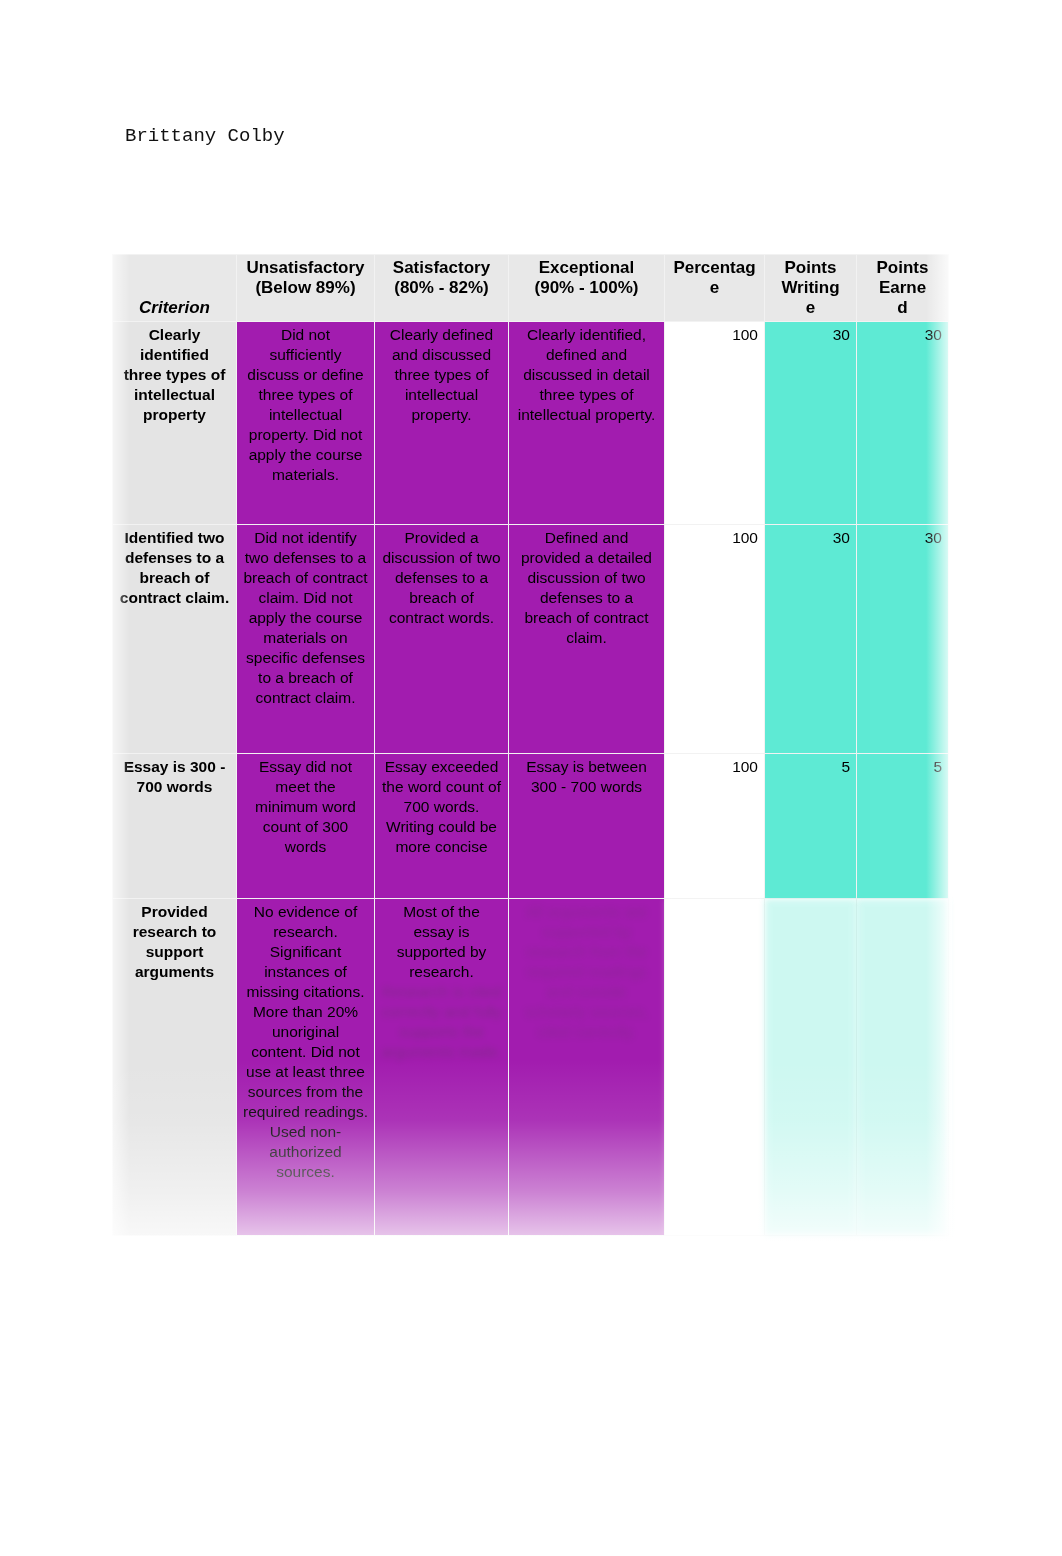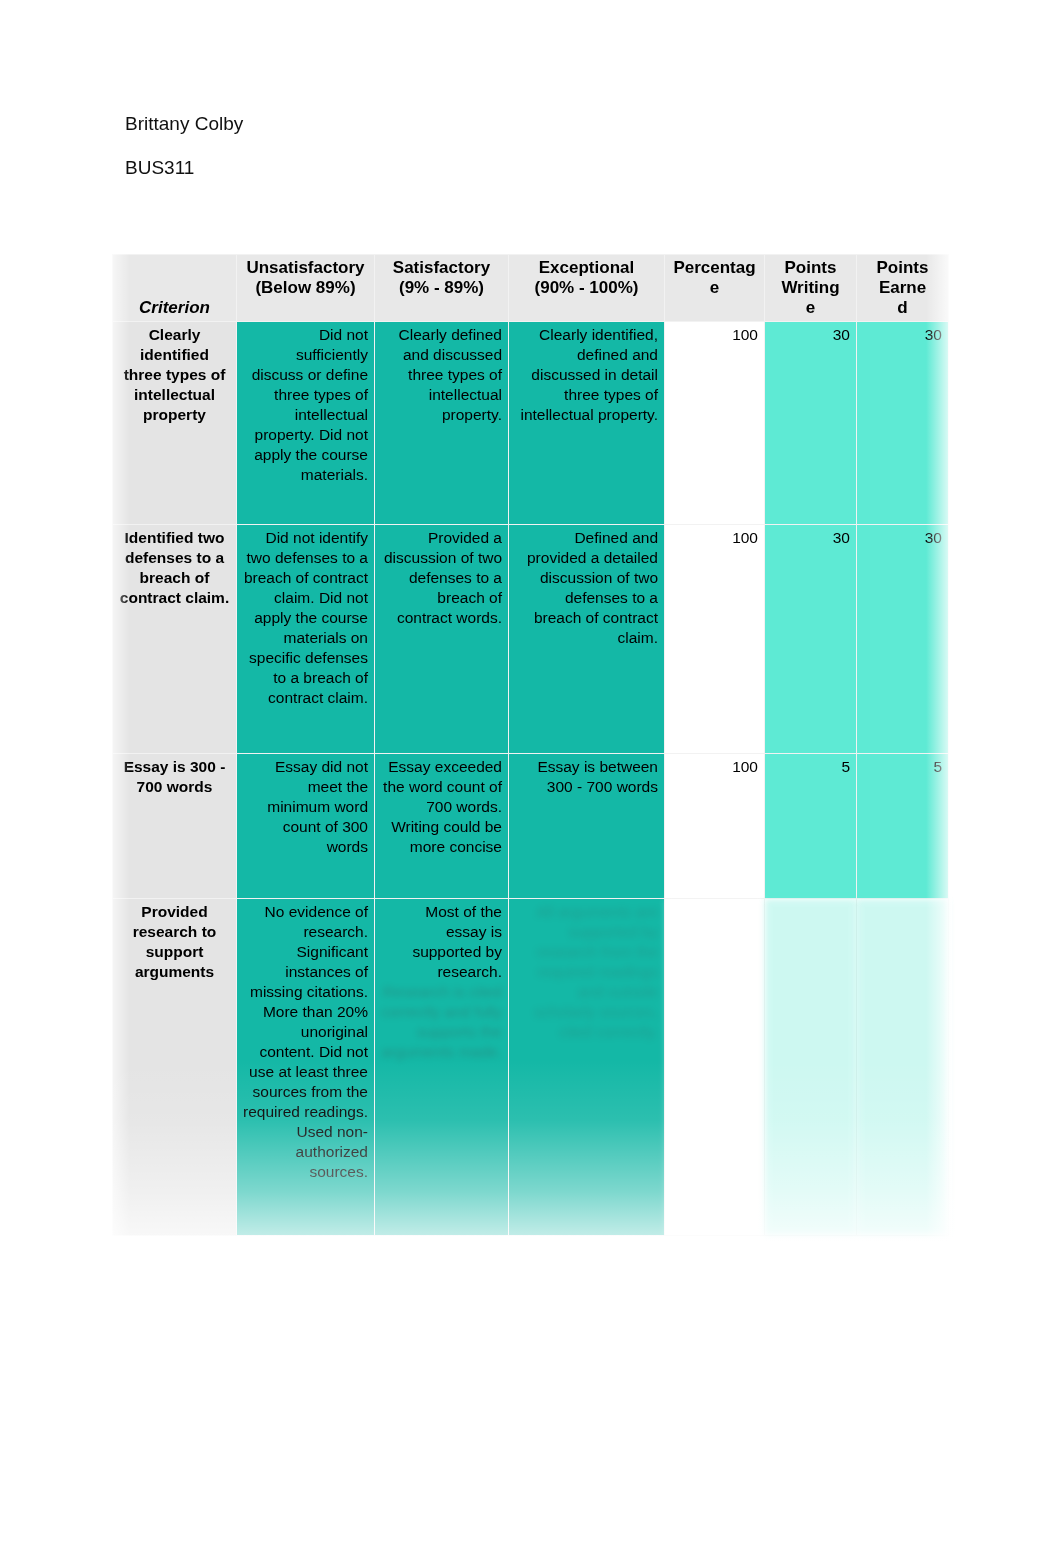--- a/index.html
+++ b/index.html
@@ -21,22 +21,23 @@
     left: 0;
     top: 0;
     width: 1062px;
     height: 1556px;
     background: #ffffff;
   }
 
   .doc-header {
     position: absolute;
     left: 125px;
-    top: 102px;
+    top: 114px;
     width: 800px;
+    font-family: Liberation Mono, monospace;
   }
   .doc-header .hline {
     font-size: 19px;
     line-height: 44px;
     color: #111111;
     white-space: pre;
   }
 
   .table-wrap {
     position: absolute;
@@ -86,22 +87,22 @@
     font-style: italic;
   }
 
   td.criterion {
     font-weight: bold;
     text-align: center;
     background: #e4e4e4;
     vertical-align: top;
   }
   td.desc {
-    background: #14b8a6;
-    text-align: right;
+    background: #a21caf;
+    text-align: center;
   }
   td.num {
     text-align: right;
     vertical-align: bottom;
     padding-right: 10px;
     padding-bottom: 4px;
   }
   td.num.shaded { background: #5eead4; }
   td.num.plain  { background: #ffffff; text-align: right; }
 
@@ -155,21 +156,20 @@
     background: linear-gradient(to left, rgba(255,255,255,0.9), rgba(255,255,255,0));
   }
 </style>
 </head>
 <body>
 
 <div class="page">
 
   <div class="doc-header">
     <div class="hline">Brittany Colby</div>
-    <div class="hline">BUS311</div>
   </div>
 
   <div class="table-wrap">
     <table class="rubric">
       <colgroup>
         <col class="c-criterion">
         <col class="c-unsat">
         <col class="c-sat">
         <col class="c-exc">
         <col class="c-pct">
@@ -180,21 +180,21 @@
         <tr>
           <th class="hdr-blank">
             <span>Criterion</span>
           </th>
           <th>
             <div>Unsatisfactory</div>
             <div>(Below 89%)</div>
           </th>
           <th>
             <div>Satisfactory</div>
-            <div>(9% - 89%)</div>
+            <div>(80% - 82%)</div>
           </th>
           <th>
             <div>Exceptional</div>
             <div>(90% - 100%)</div>
           </th>
           <th>
             <div>Percentag</div>
             <div>e</div>
           </th>
           <th>

